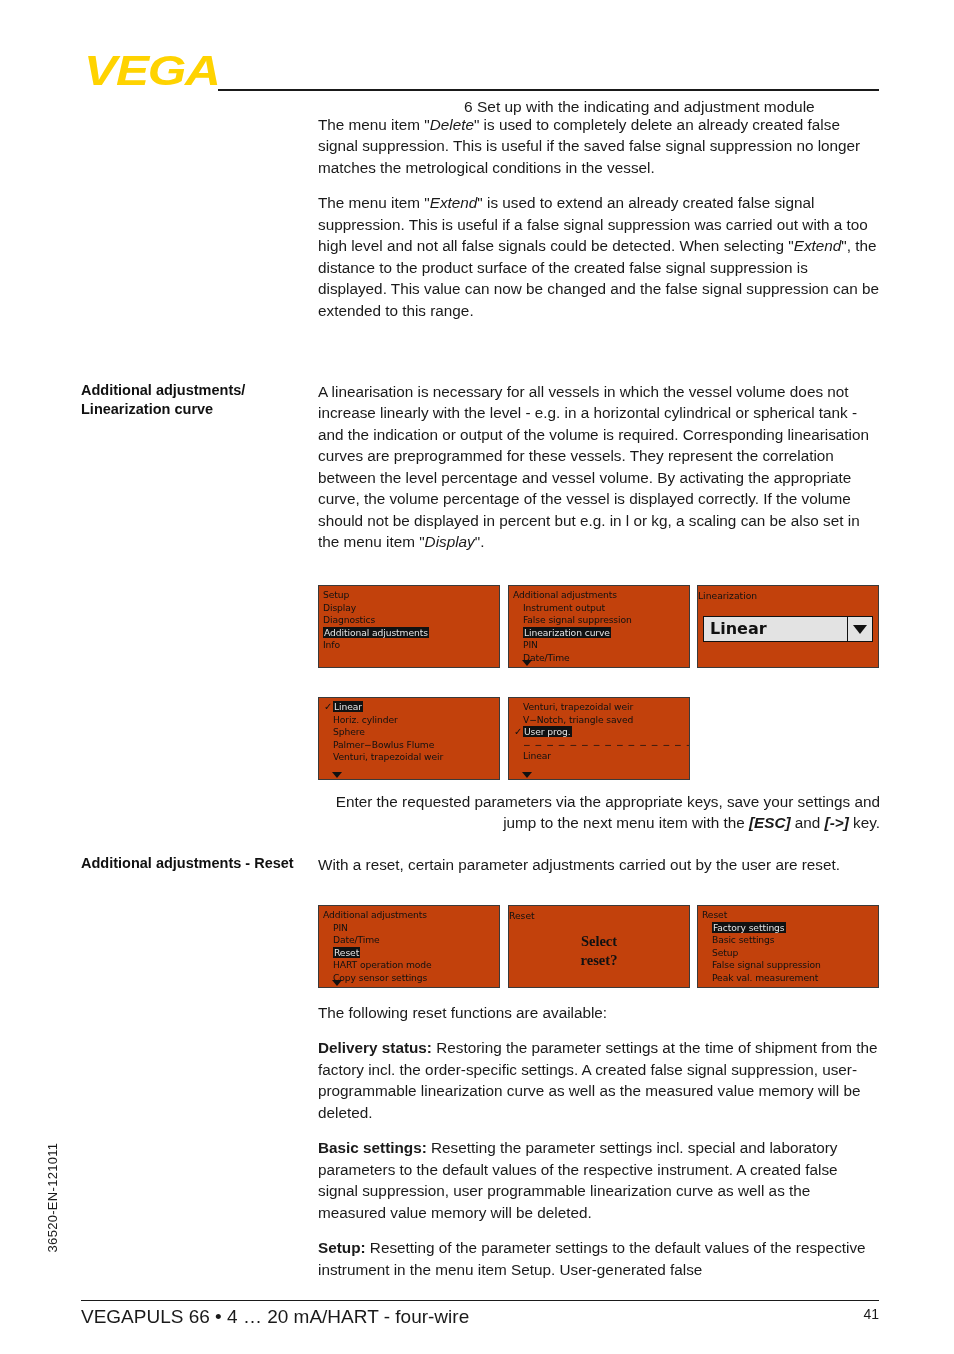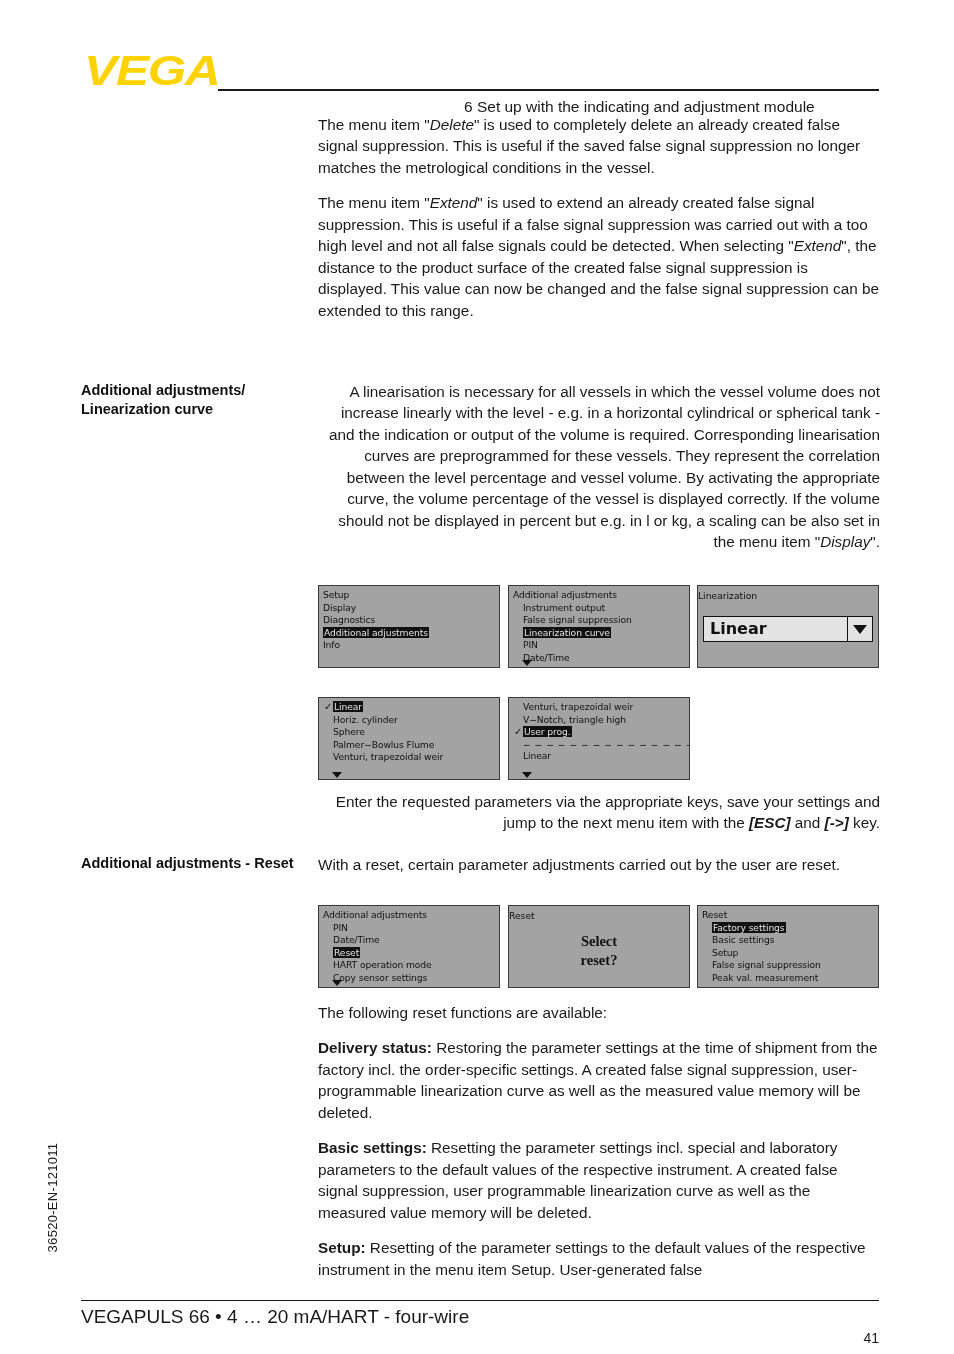--- a/index.html
+++ b/index.html
@@ -72,21 +72,21 @@
   .content i { font-style: italic; }
   .content b { font-weight: bold; }
   .content .kb { font-weight: bold; font-style: italic; }
 
   
   .lcd-row { position: absolute; left: 318px; width: 562px; }
   .lcd {
     position: absolute;
     width: 182px;
     height: 83px;
-    background: #a3a3a3;
+    background: #c2410c;
     border: 1.5px solid #3a3a3a;
     font-family: "DejaVu Sans", sans-serif;
     font-size: 9.2px;
     color: #111;
     overflow: hidden;
     padding: 3px 0 0 0;
   }
   .lcd.c0 { left: 0; }
   .lcd.c1 { left: 190px; }
   .lcd.c2 { left: 379px; }
@@ -183,21 +183,20 @@
     left: 81px; top: 1306px;
     font-size: 19px;
     color: #1a1a1a;
     white-space: nowrap;
   }
   .footer-page {
     position: absolute;
     right: 75px; top: 1306px;
     font-size: 14px;
     color: #1a1a1a;
-    margin-top: 24px;
   }
   .sidecode {
     position: absolute;
     left: -43px; top: 1190px;
     width: 190px;
     transform: rotate(-90deg);
     transform-origin: center center;
     font-size: 13px;
     letter-spacing: 0.3px;
     color: #1a1a1a;
@@ -216,21 +215,21 @@
 
 <div class="content" id="block-top" style="top:114px;">
   <p><span>The menu item "</span><i>Delete</i><span>" is used to completely delete an already created false signal suppression. This is useful if the saved false signal suppression no longer matches the metrological conditions in the vessel.</span></p>
   <p><span>The menu item "</span><i>Extend</i><span>" is used to extend an already created false signal suppression. This is useful if a false signal suppression was carried out with a too high level and not all false signals could be detected. When selecting "</span><i>Extend</i><span>", the distance to the product surface of the created false signal suppression is displayed. This value can now be changed and the false signal suppression can be extended to this range.</span></p>
 </div>
 
 <div class="margin-note" style="top:381px;">
   <span>Additional adjustments/ Linearization curve</span>
 </div>
 
-<div class="content" style="top:381px;text-align:right;">
+<div class="content" style="top:381px;">
   <p><span>A linearisation is necessary for all vessels in which the vessel volume does not increase linearly with the level - e.g. in a horizontal cylindrical or spherical tank - and the indication or output of the volume is required. Corresponding linearisation curves are preprogrammed for these vessels. They represent the correlation between the level percentage and vessel volume. By activating the appropriate curve, the volume percentage of the vessel is displayed correctly. If the volume should not be displayed in percent but e.g. in l or kg, a scaling can be also set in the menu item "</span><i>Display</i><span>".</span></p>
 </div>
 
 <div class="lcd-row" id="lcd-row-1" style="top:585px; height:83px;">
     <div class="lcd c0">
       <div class="ln"><span>Setup</span></div>
       <div class="ln"><span>Display</span></div>
       <div class="ln"><span>Diagnostics</span></div>
       <div class="ln"><span class="hl">Additional adjustments</span></div>
       <div class="ln"><span>Info</span></div>
@@ -259,21 +258,21 @@
     <div class="lcd c0">
       <div class="ln indent"><span class="chk">✓</span><span class="hl">Linear</span></div>
       <div class="ln indent"><span>Horiz. cylinder</span></div>
       <div class="ln indent"><span>Sphere</span></div>
       <div class="ln indent"><span>Palmer−Bowlus Flume</span></div>
       <div class="ln indent"><span>Venturi, trapezoidal weir</span></div>
       <div class="arrow-down"></div>
     </div>
     <div class="lcd c1">
       <div class="ln indent"><span>Venturi, trapezoidal weir</span></div>
-      <div class="ln indent"><span>V−Notch, triangle high</span></div>
+      <div class="ln indent"><span>V−Notch, triangle saved</span></div>
       <div class="ln indent"><span class="chk">✓</span><span class="hl">User prog.</span></div>
       <div class="dashline"><span>− − − − − − − − − − − − − − −</span></div>
       <div class="ln indent"><span>Linear</span></div>
       <div class="arrow-down"></div>
     </div>
   </div>
 
 <div class="content" style="top:791px;text-align:right;">
   <p><span>Enter the requested parameters via the appropriate keys, save your settings and jump to the next menu item with the </span><span class="kb">[ESC]</span><span> and </span><span class="kb">[-&gt;]</span><span> key.</span></p>
 </div>

